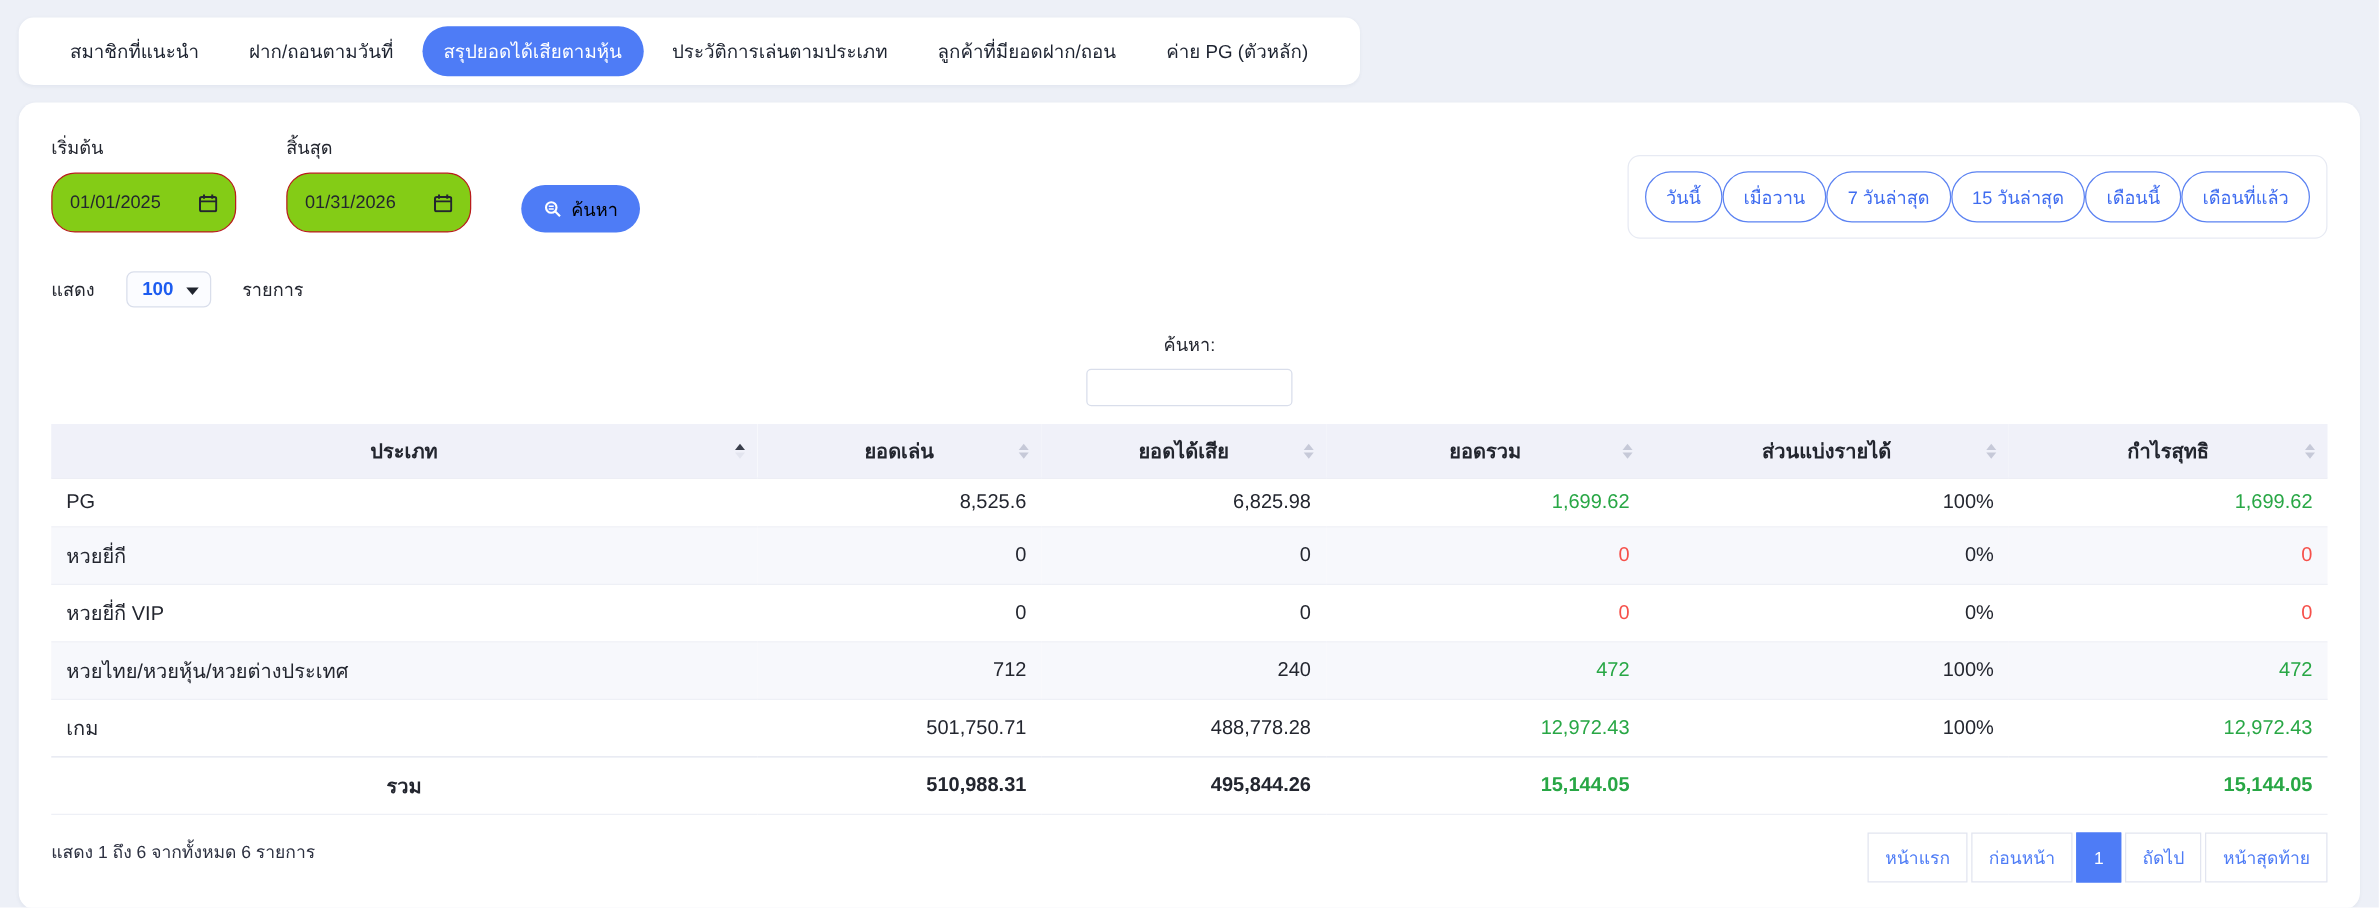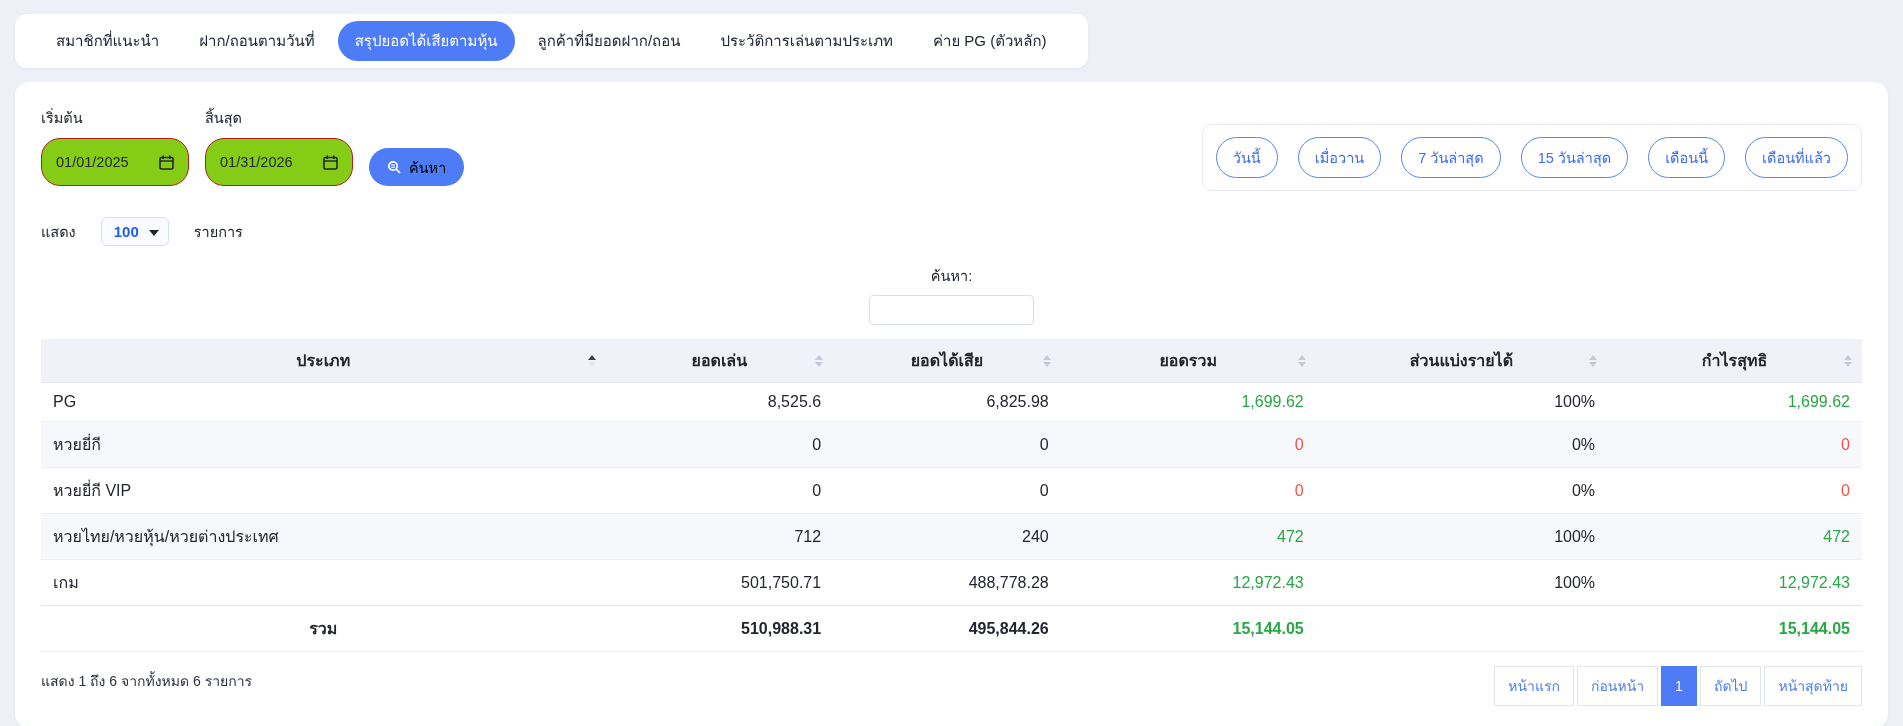--- a/index.html
+++ b/index.html
@@ -27,41 +27,41 @@
 
   
   .card {
     background:#ffffff; border-radius:14px;
     margin:14px 15px 0 15px; padding:24px 26px 20px 26px;
     height:646px; position:relative;
     box-shadow:0 1px 3px rgba(40,50,90,.05);
   }
 
   .filter-row { display:flex; justify-content:space-between; align-items:flex-start; }
-  .filter-left { display:flex; gap:16px; align-items:flex-end; }
+  .filter-left { display:flex; gap:40px; align-items:flex-end; }
   .date-group .dg-label { display:block; font-size:14.5px; margin-bottom:9px; color:#23262f; }
   .date-pill {
     display:flex; align-items:center; justify-content:space-between;
     width:148px; height:48px; padding:0 14px;
     border:1px solid #b91c1c; border-radius:19px; background:#84cc16;
   }
   .date-pill input {
     border:none; outline:none; width:100px; font-family:inherit;
     font-size:14.5px; color:#23262f; background:transparent;
   }
   .cal-icon { flex:0 0 auto; display:inline-flex; }
   .btn-search {
     display:inline-flex; align-items:center; gap:8px;
     height:38px; padding:0 18px; border:none; cursor:pointer;
     background:#4e7cf6; color:#000000; border-radius:19px;
     font-family:inherit; font-size:14.5px;
   }
 
   .quick-box {
-    display:flex; gap:20px; align-items:center;
+    display:flex; gap:0; align-items:center;
     border:1px solid #e7eaf3; border-radius:10px;
     padding:12px 13px; margin-top:18px;
   }
   .quick-btn {
     background:#fff; border:1px solid #5b82f2; color:#3f6cf0;
     border-radius:999px; padding:8px 16px; cursor:pointer;
     font-family:inherit; font-size:14.5px; white-space:nowrap;
   }
 
   .length-row { margin-top:26px; display:flex; align-items:center; gap:25px; font-size:14.5px; color:#23262f; }
@@ -119,22 +119,22 @@
 </head>
 <body>
 
 
 
 
 <div class="tabbar">
   <button class="tab">สมาชิกที่แนะนำ</button>
   <button class="tab">ฝาก/ถอนตามวันที่</button>
   <button class="tab active">สรุปยอดได้เสียตามหุ้น</button>
+  <button class="tab">ประวัติการเล่นตามประเภท</button>
   <button class="tab">ลูกค้าที่มียอดฝาก/ถอน</button>
-  <button class="tab">ประวัติการเล่นตามประเภท</button>
   <button class="tab">ค่าย PG (ตัวหลัก)</button>
 </div>
 
 
 <div class="card">
 
   <div class="filter-row">
     <div class="filter-left">
       <div class="date-group">
         <span class="dg-label">เริ่มต้น</span>

